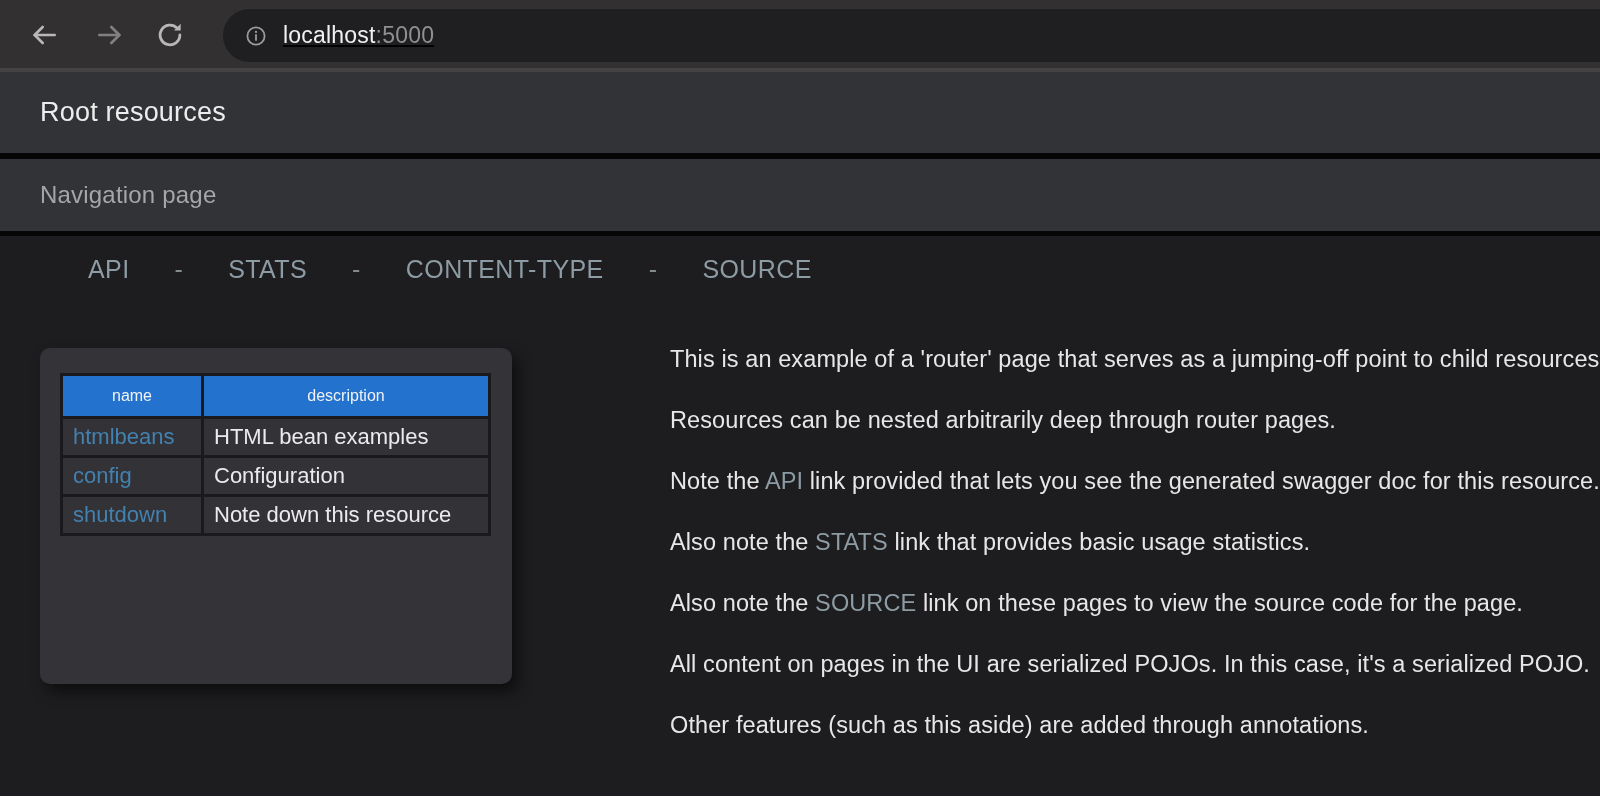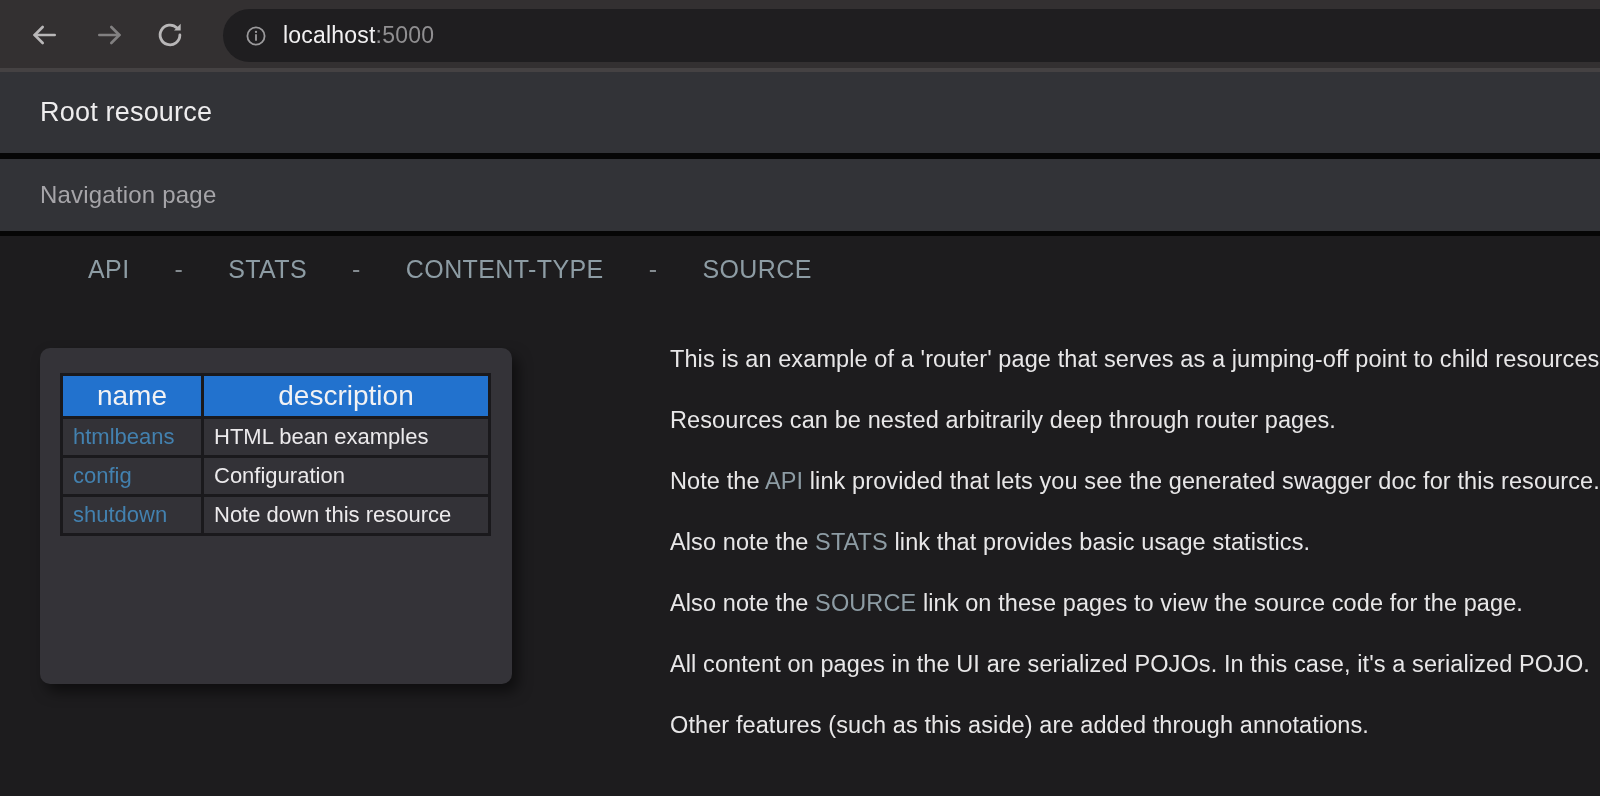--- a/index.html
+++ b/index.html
@@ -11,21 +11,21 @@
   }
   
   .toolbar{position:absolute;top:0;left:0;right:0;height:68px;background:#333031;}
   .nav-btn{position:absolute;top:17px;width:36px;height:36px;display:flex;align-items:center;justify-content:center;cursor:pointer;}
   .btn-back{left:26px;}
   .btn-forward{left:92px;}
   .btn-reload{left:152px;}
   .url-pill{
     position:absolute;left:223px;top:9px;right:0;height:53px;
     background:#1f1e20;border-radius:26.5px 0 0 26.5px;
-    display:flex;align-items:center;padding-left:22px;gap:16px;cursor:text;
+    display:flex;align-items:center;padding-left:22px;gap:16px;cursor:text;text-decoration:underline;
   }
   .url-text{font-size:23px;letter-spacing:.2px;white-space:nowrap;}
   .url-host{color:#f2f1f2;}
   .url-port{color:#908f91;}
   
   .divider{position:absolute;top:68px;left:0;right:0;height:4px;background:#454243;}
   .bar-root{position:absolute;top:72px;left:0;right:0;height:81px;background:#323337;display:flex;align-items:center;padding-left:40px;}
   .bar-root .title{font-size:27px;color:#eeedee;letter-spacing:.2px;}
   .sep-black{position:absolute;left:0;right:0;background:#060606;}
   .sep1{top:153px;height:6px;}
@@ -40,21 +40,21 @@
   
   .card{
     position:absolute;left:40px;top:112px;width:472px;height:336px;
     background:#343338;border-radius:10px;
     box-shadow:6px 8px 14px rgba(0,0,0,.5);
     padding:25px 24px 22px 20px;box-sizing:border-box;
   }
   table.res{border-collapse:collapse;width:428px;table-layout:fixed;}
   table.res th, table.res td{border:3px solid #1a191c;font-weight:400;}
   table.res th{
-    background:#2272ce;color:#f2f2f4;font-size:28px;height:38px;text-align:center;
+    background:#2272ce;color:#f2f2f4;font-size:16px;height:38px;text-align:center;
   }
   table.res td{
     background:#333237;color:#eceaec;font-size:22px;height:36px;
     padding:0 0 0 10px;text-align:left;white-space:nowrap;overflow:hidden;
   }
   .col-name{width:141px;}
   .col-desc{width:287px;}
   td a.res-link{color:#4381af;text-decoration:none;cursor:pointer;}
   
   .paragraphs{position:absolute;left:670px;top:110px;width:1400px;}
@@ -101,21 +101,21 @@
           <circle cx="11" cy="6.9" r="1.15" fill="#9b9a9c"></circle>
         </svg>
     </span>
     <span class="url-text"><span class="url-host">localhost</span><span class="url-port">:5000</span></span>
   </div>
 </div>
 
 <div class="divider"></div>
 
 <div class="bar-root">
-  <span class="title">Root resource</span>
+  <span class="title">Root resources</span>
 </div>
 <div class="sep-black sep1"></div>
 
 <div class="bar-nav">
   <span class="subtitle">Navigation page</span>
 </div>
 <div class="sep-black sep2"></div>
 
 <div class="main">
 

